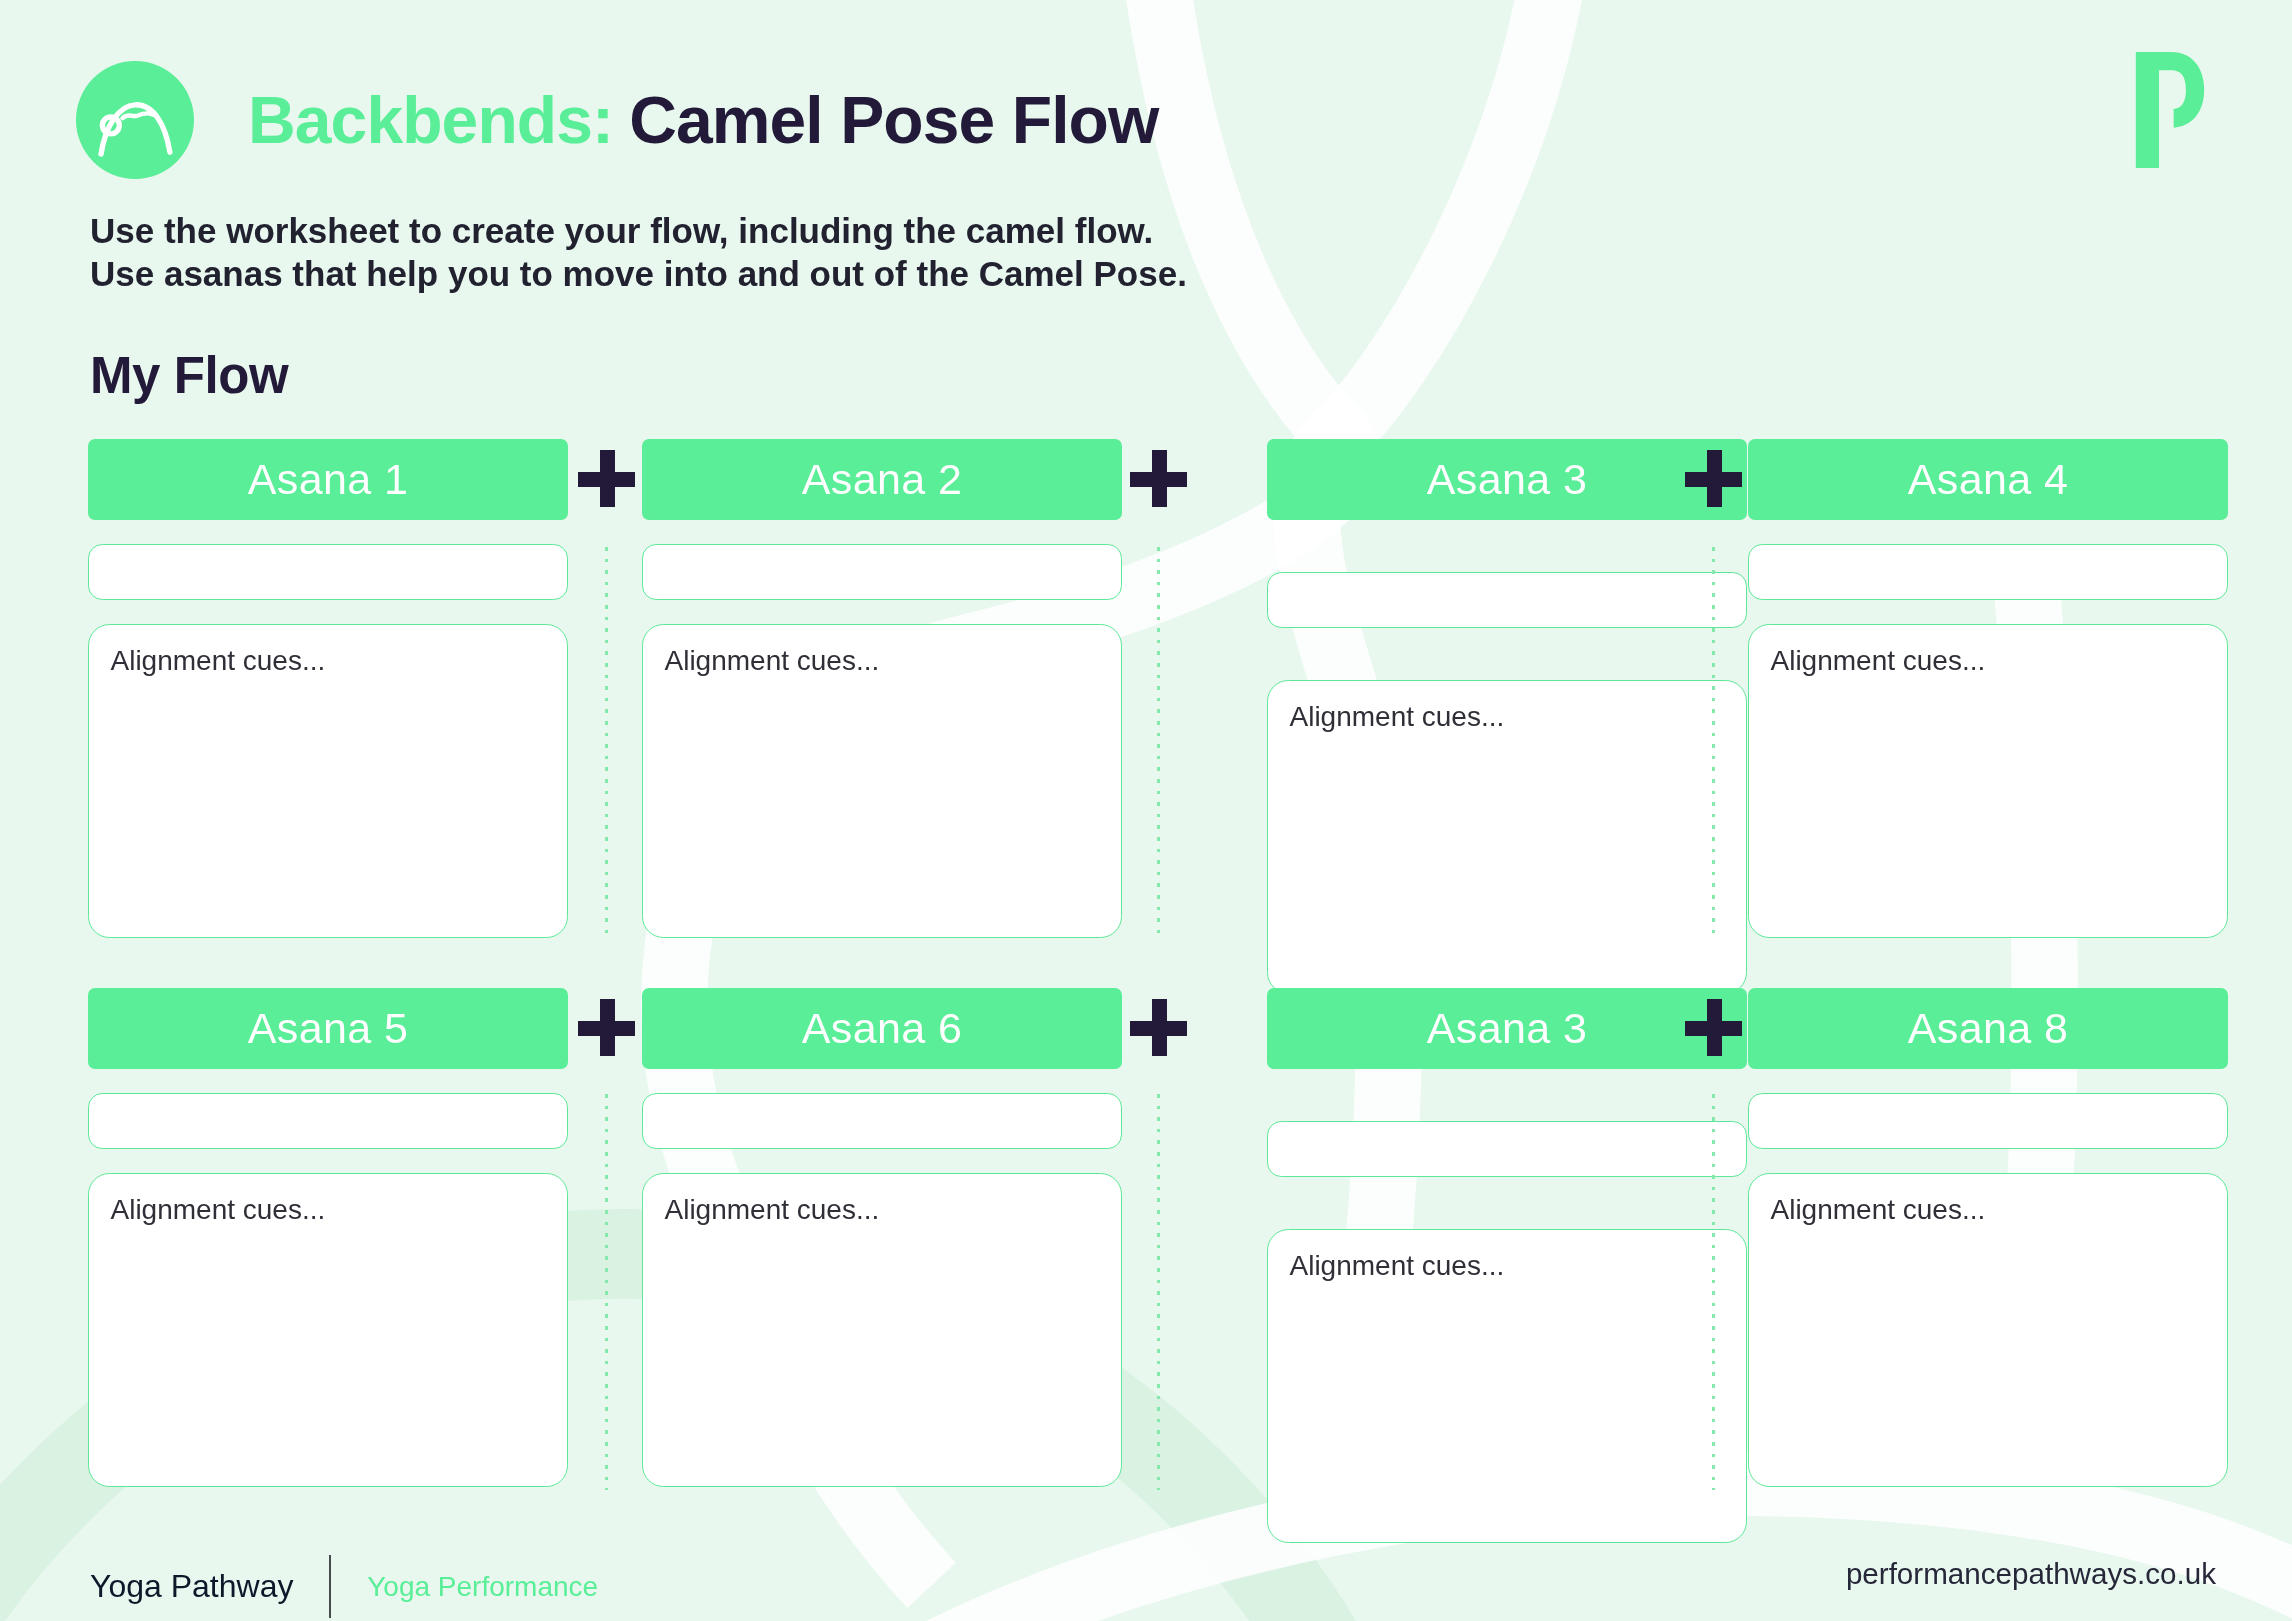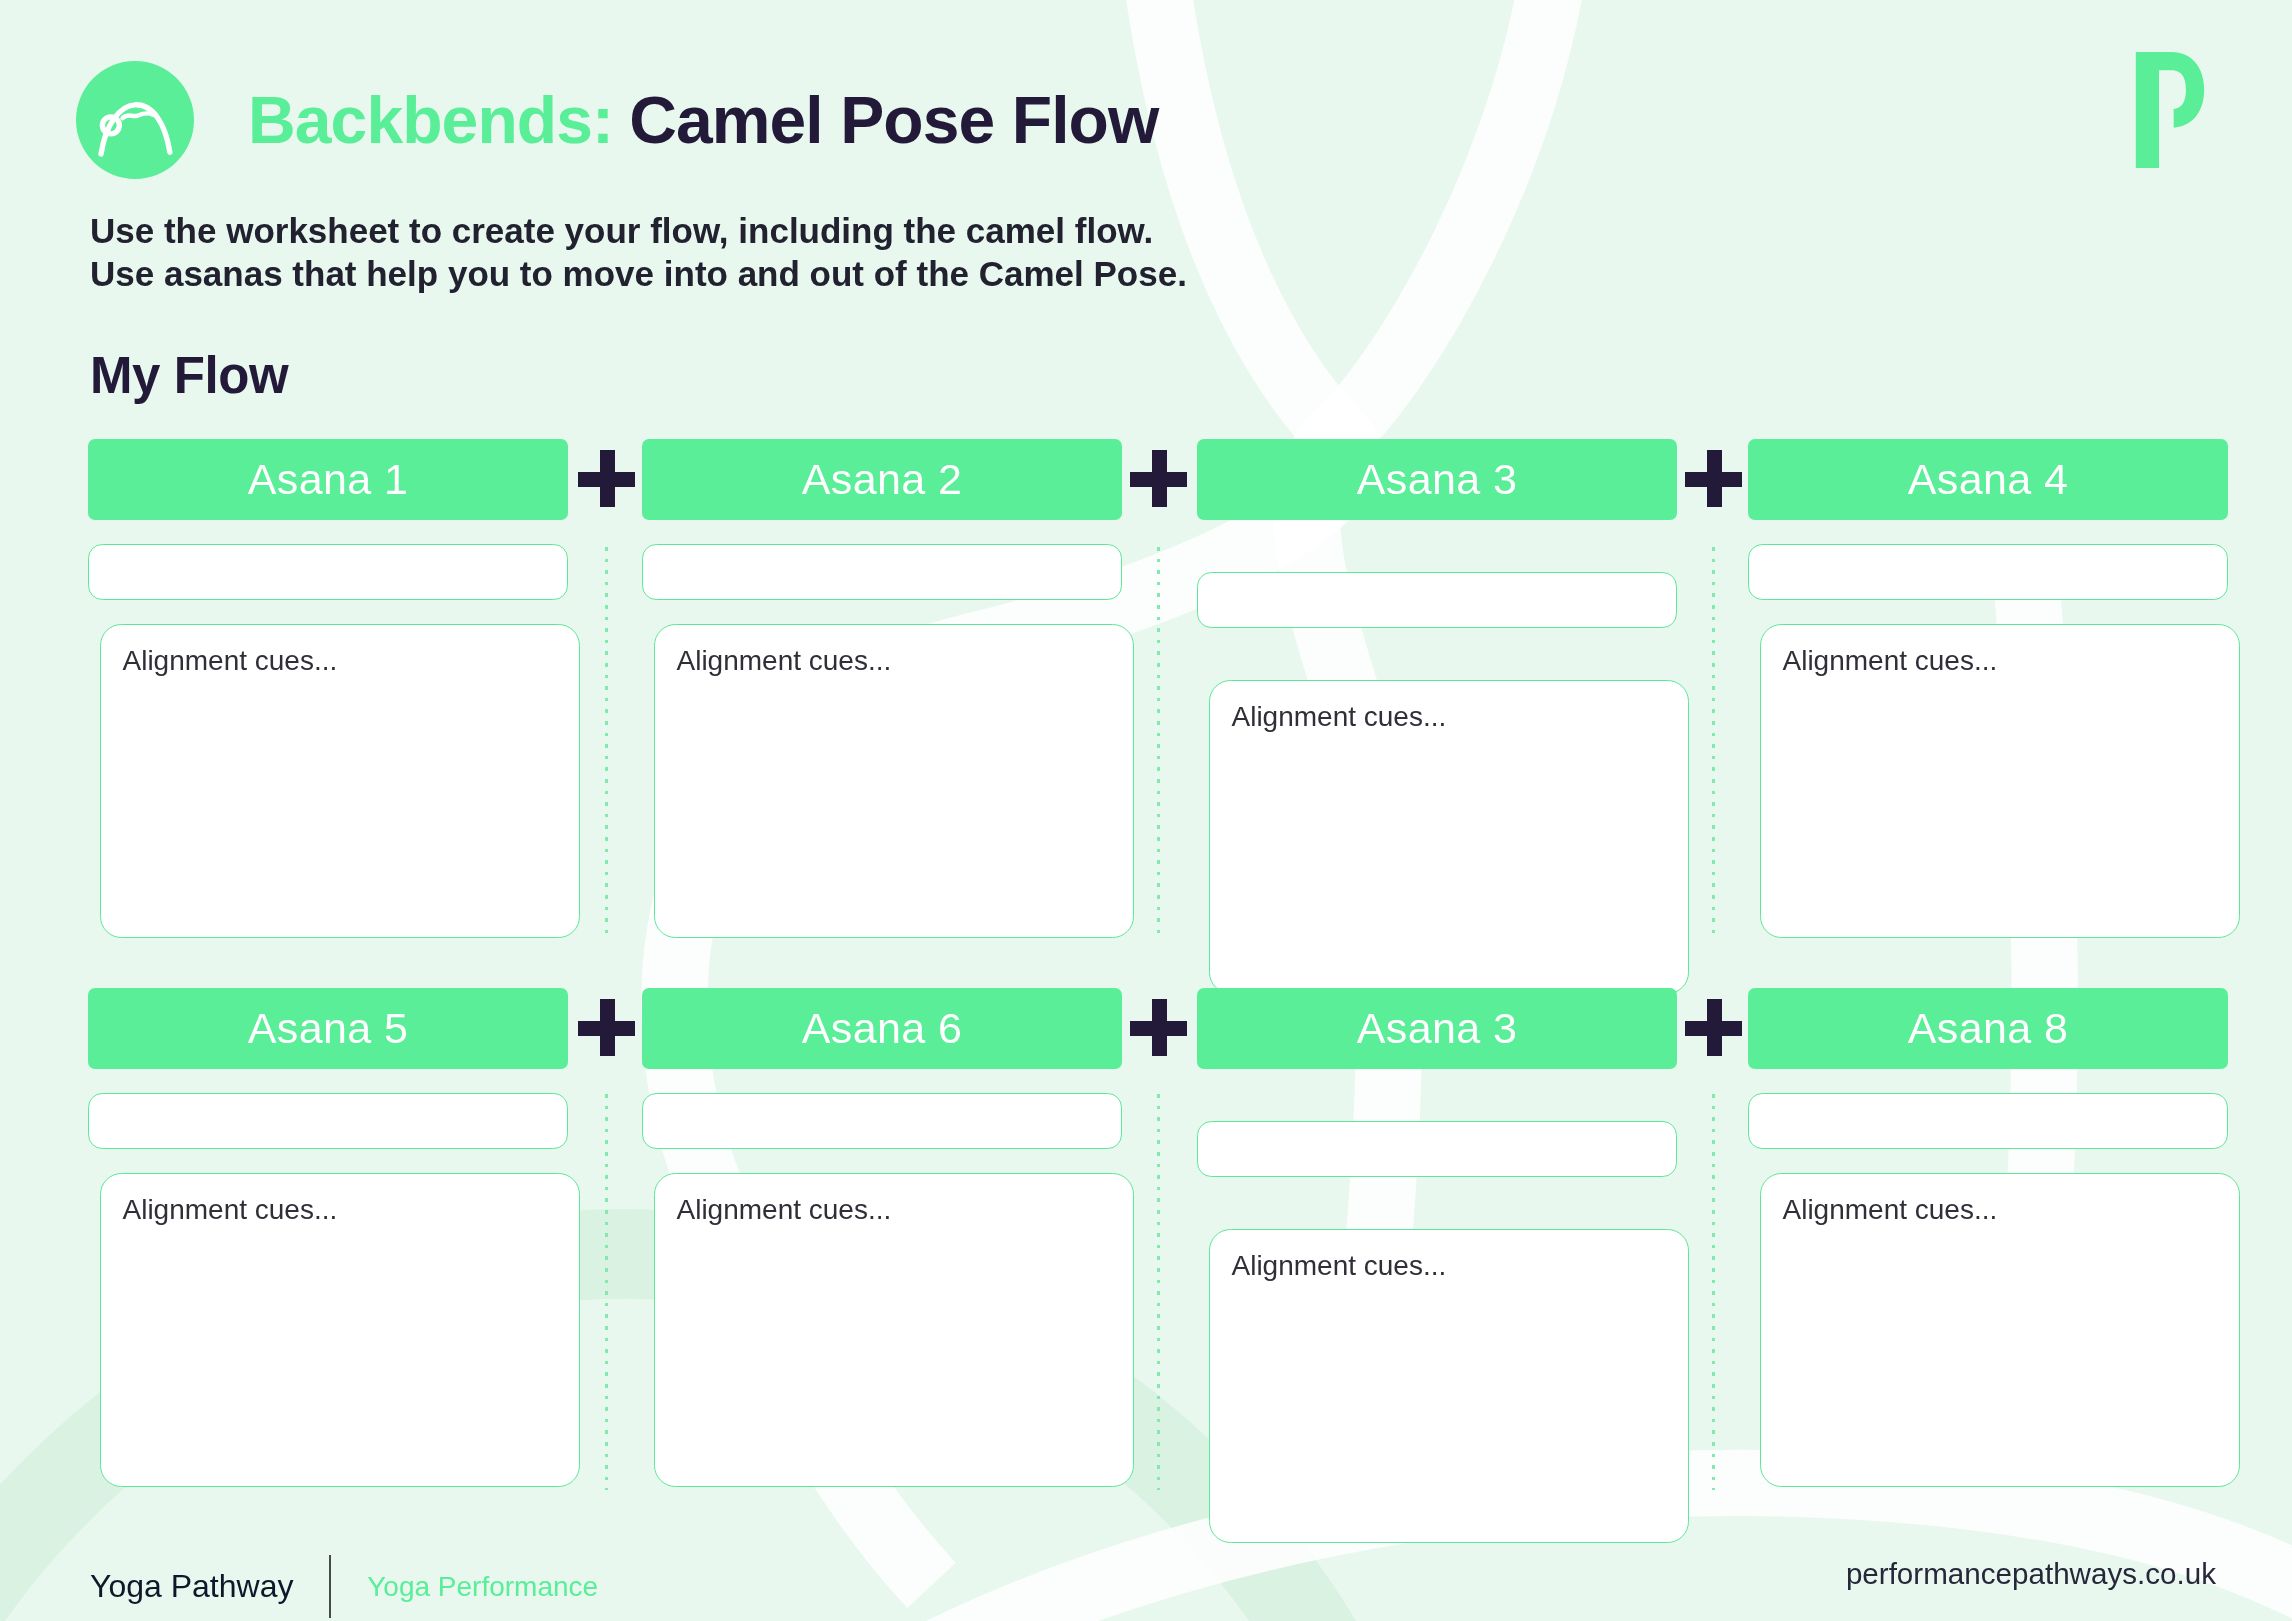--- a/index.html
+++ b/index.html
@@ -37,38 +37,38 @@
   .intro{
     position:absolute;left:90px;top:209px;
     font-size:35px;line-height:43px;color:var(--text-dark);font-weight:bold;
   }
   .section-heading{
     position:absolute;left:90px;top:346px;
     font-size:51px;font-weight:600;color:var(--ink);letter-spacing:-0.4px;
   }
   
   .card{position:absolute;width:480px;display:flex;flex-direction:column;}
-  .card.c0{left:88px;}  .card.c1{left:642px;} .card.c2{left:1197px;gap:28px;} .card.c3{left:1748px;}
+  .card.c0{left:88px;}  .card.c1{left:642px;} .card.c2{left:1267px;gap:28px;} .card.c3{left:1748px;}
   .card.r0{top:439px;}  .card.r1{top:988px;}
   .asana-header{
     height:81px;border-radius:7px;background:var(--green);
     display:flex;align-items:center;justify-content:center;
     color:#ffffff;font-size:43px;font-weight:500;letter-spacing:0.4px;
   }
   .pose-input{
     margin-top:24px;height:56px;width:100%;
     border:1.8px solid var(--green-border);border-radius:14.3px;background:#ffffff;
     font-family:"Liberation Sans",sans-serif;font-size:27px;color:var(--cues-text);
     padding:0 19.7px;outline:none;
   }
   .cues-box{
     margin-top:24px;width:100%;height:314px;resize:none;
     border:1.8px solid var(--green-border);border-radius:21.5px;background:#ffffff;
     font-family:"Liberation Sans",sans-serif;font-size:28px;color:var(--cues-text);
-    padding:18px 21.5px;outline:none;line-height:1.3;margin-left:12px;
+    padding:18px 21.5px;outline:none;line-height:1.3;
   }
   .cues-box::placeholder{color:var(--cues-text);opacity:1;}
   
   .plus{position:absolute;width:57px;height:57px;}
   .plus::before{content:"";position:absolute;left:0;top:21.5px;width:57px;height:15px;background:var(--ink);}
   .plus::after{content:"";position:absolute;left:21.5px;top:0;width:15px;height:57px;background:var(--ink);}
   .plus.g0{left:578px;} .plus.g1{left:1130px;} .plus.g2{left:1685px;}
   .plus.r0{top:450px;}  .plus.r1{top:999px;}
   
   .dots{

